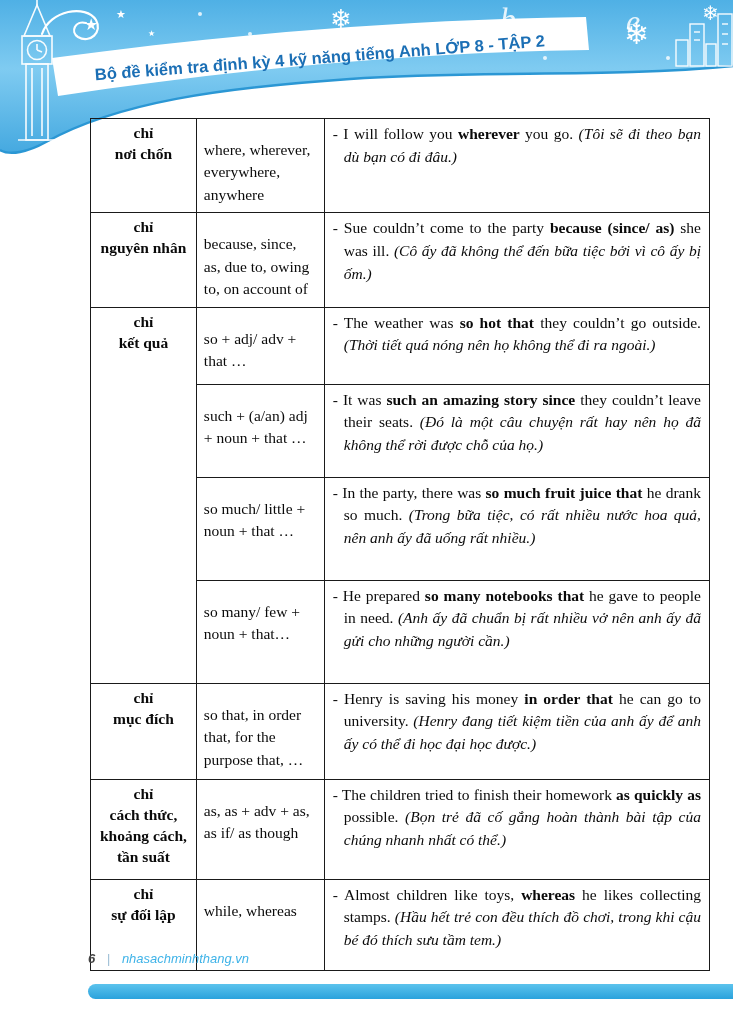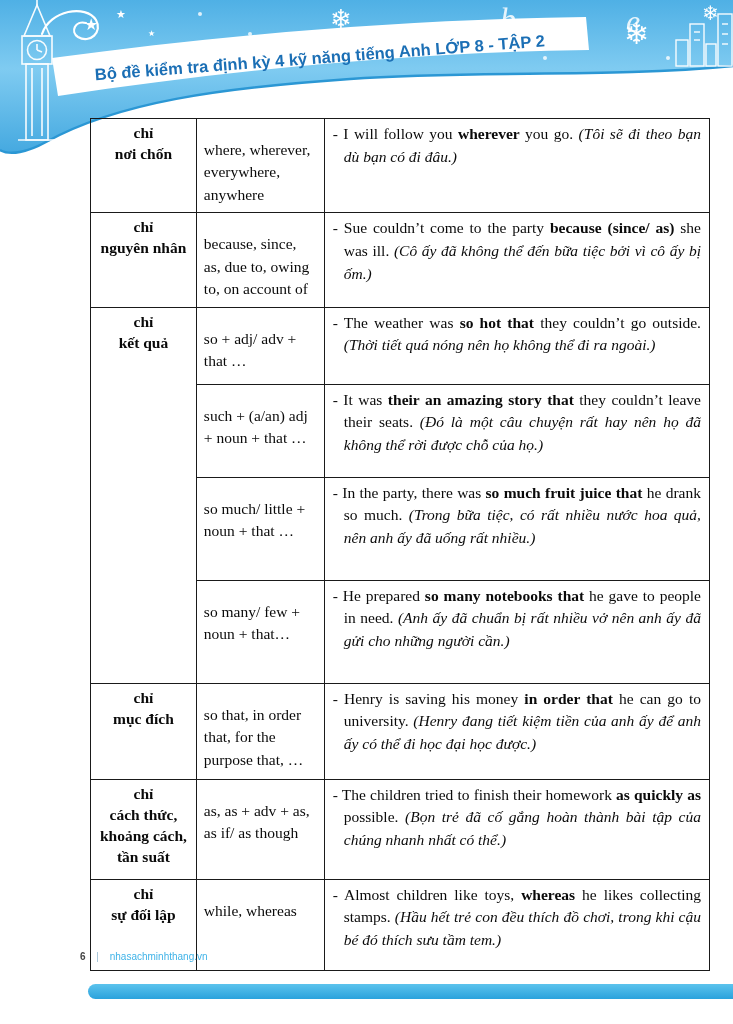--- a/index.html
+++ b/index.html
@@ -28,22 +28,22 @@
   td.ex { width:386px; padding:4px 8px 18px; }
   .ex-text { text-align:justify; padding-left:11px; text-indent:-11px; line-height:1.46; }
   .b { font-weight:bold; }
   .i { font-style:italic; }
   tr.r1 { height:78px; }  tr.r2 { height:77px; }  tr.r3 { height:77px; }
   tr.r4 { height:93px; }  tr.r5 { height:103px; } tr.r6 { height:103px; }
   tr.r7 { height:96px; }  tr.r8 { height:100px; } tr.r9 { height:87px; }
 
   
   .footer-line {
-    position:absolute; left:80px; top:951px;
-    font-family:"Liberation Sans",sans-serif; font-size:10px; color:#3a3a3a;
+    position:absolute; left:88px; top:951px;
+    font-family:"Liberation Sans",sans-serif; font-size:13px; color:#3a3a3a;font-style:italic;
   }
   .pagenum { font-weight:bold; color:#444444; }
   .sep { color:#9bbdd4; margin:0 8px; }
   .site { color:#3FB3E8; cursor:pointer; }
   .footer-bar {
     position:absolute; left:88px; top:984px; width:645px; height:15px;
     border-radius:8px 0 0 8px;
     background:linear-gradient(180deg,#5CC3ED,#2AA2DC);
   }
 </style>
@@ -140,21 +140,21 @@
         <td class="cat" rowspan="4">chỉ
 kết quả</td>
         <td class="struct">so + adj/ adv + that …</td>
         <td class="ex">
               <div class="ex-text"><span>- The weather was </span><span class="b">so hot that</span><span> they couldn’t go outside. </span><span class="i">(Thời tiết quá nóng nên họ không thể đi ra ngoài.)</span></div>
             </td>
       </tr>
       <tr class="r4">
         <td class="struct">such + (a/an) adj + noun + that …</td>
         <td class="ex">
-              <div class="ex-text"><span>- It was </span><span class="b">their an amazing story that</span><span> they couldn’t leave their seats. </span><span class="i">(Đó là một câu chuyện rất hay nên họ đã không thể rời được chỗ của họ.)</span></div>
+              <div class="ex-text"><span>- It was </span><span class="b">such an amazing story since</span><span> they couldn’t leave their seats. </span><span class="i">(Đó là một câu chuyện rất hay nên họ đã không thể rời được chỗ của họ.)</span></div>
             </td>
       </tr>
       <tr class="r5">
         <td class="struct">so much/ little + noun + that …</td>
         <td class="ex">
               <div class="ex-text"><span>- In the party, there was </span><span class="b">so much fruit juice that</span><span> he drank so much. </span><span class="i">(Trong bữa tiệc, có rất nhiều nước hoa quả, nên anh ấy đã uống rất nhiều.)</span></div>
             </td>
       </tr>
       <tr class="r6">
         <td class="struct">so many/ few + noun + that…</td>

